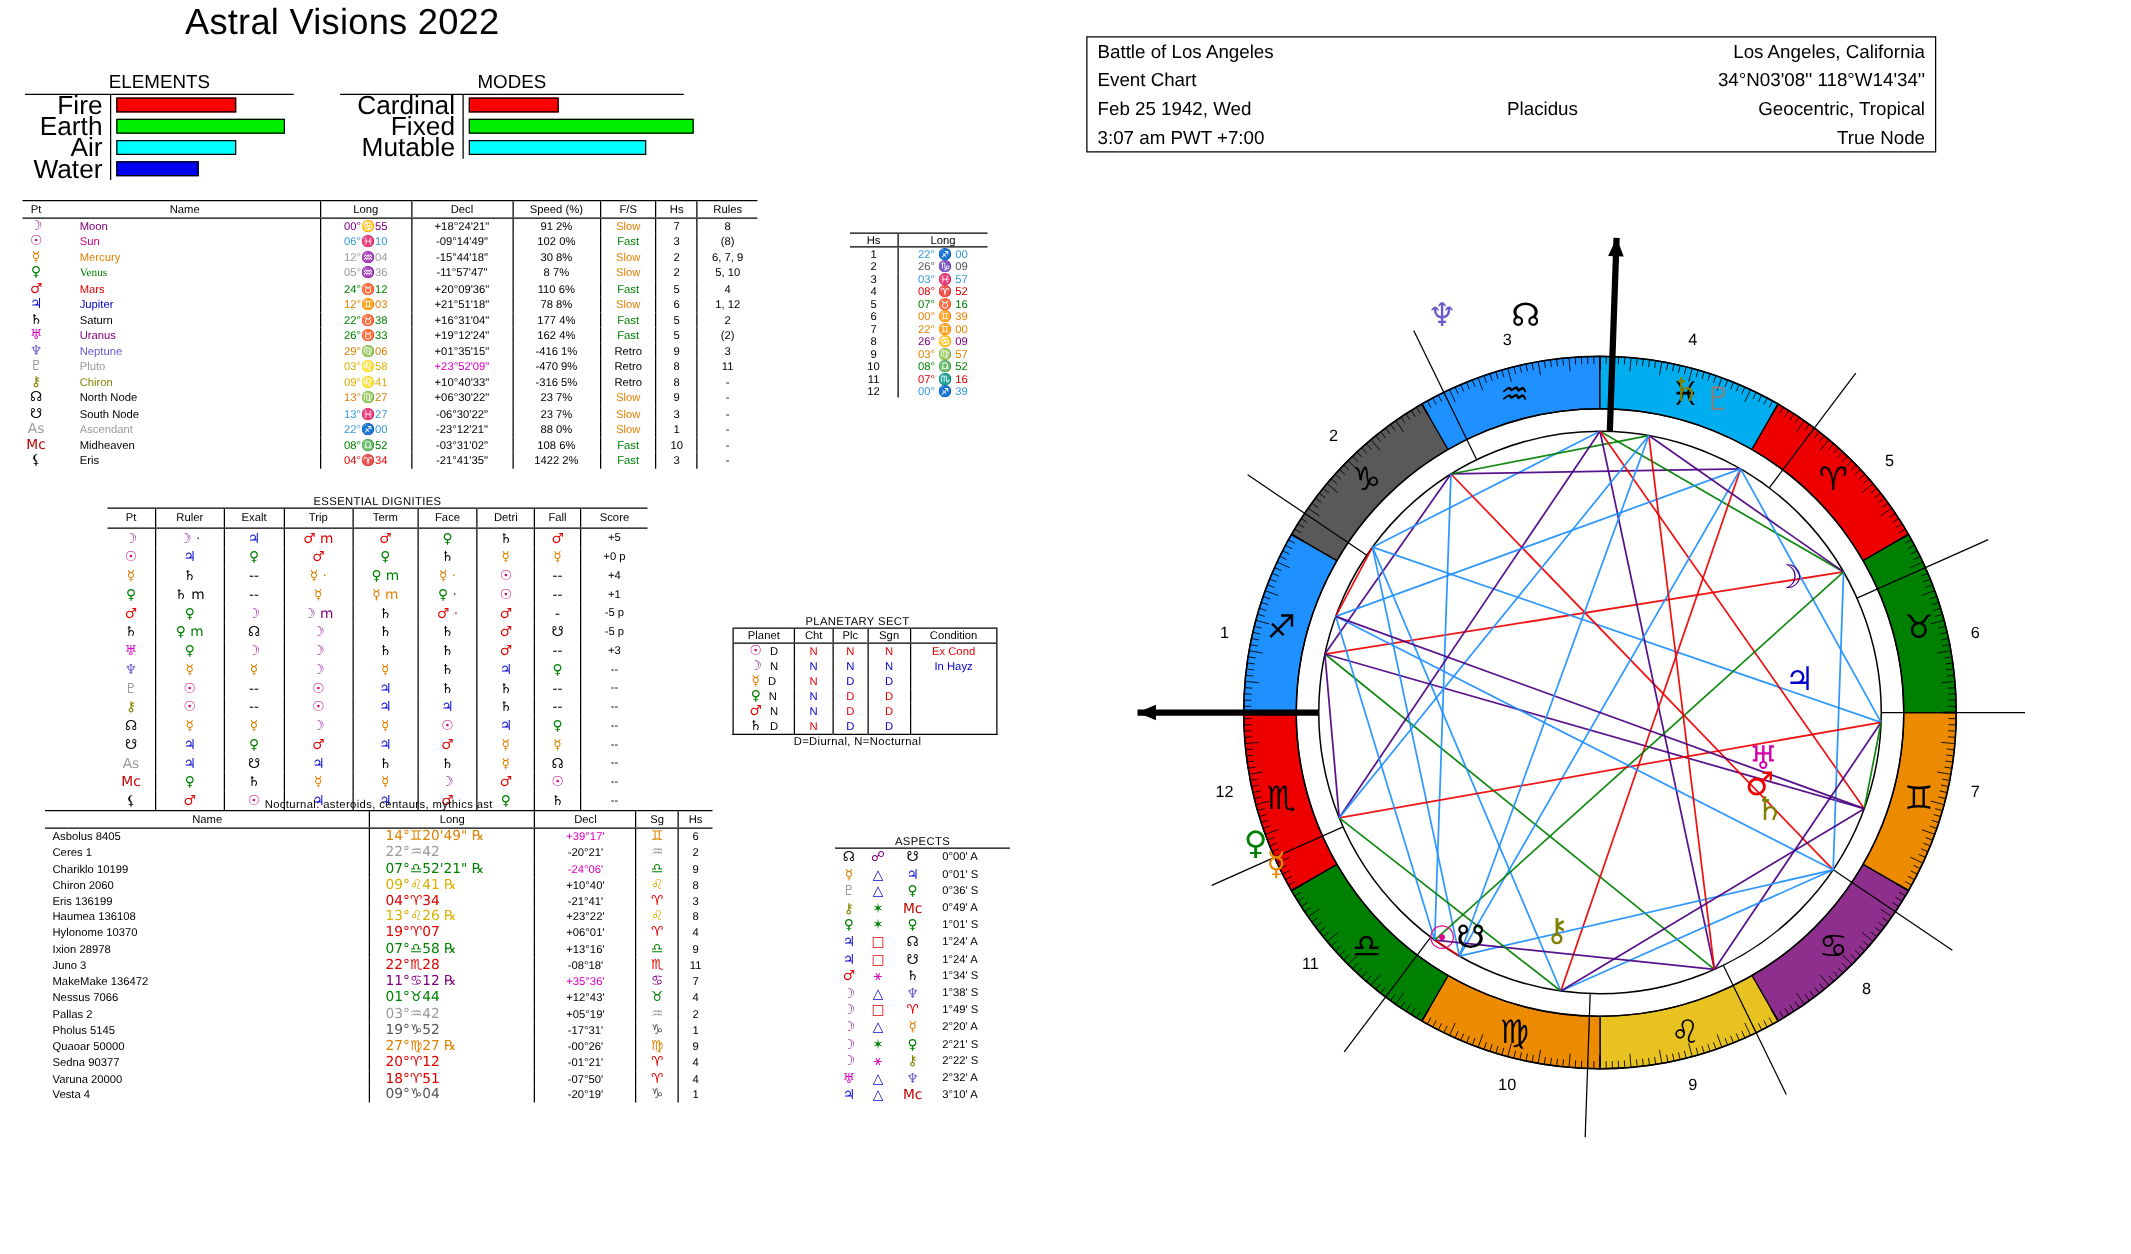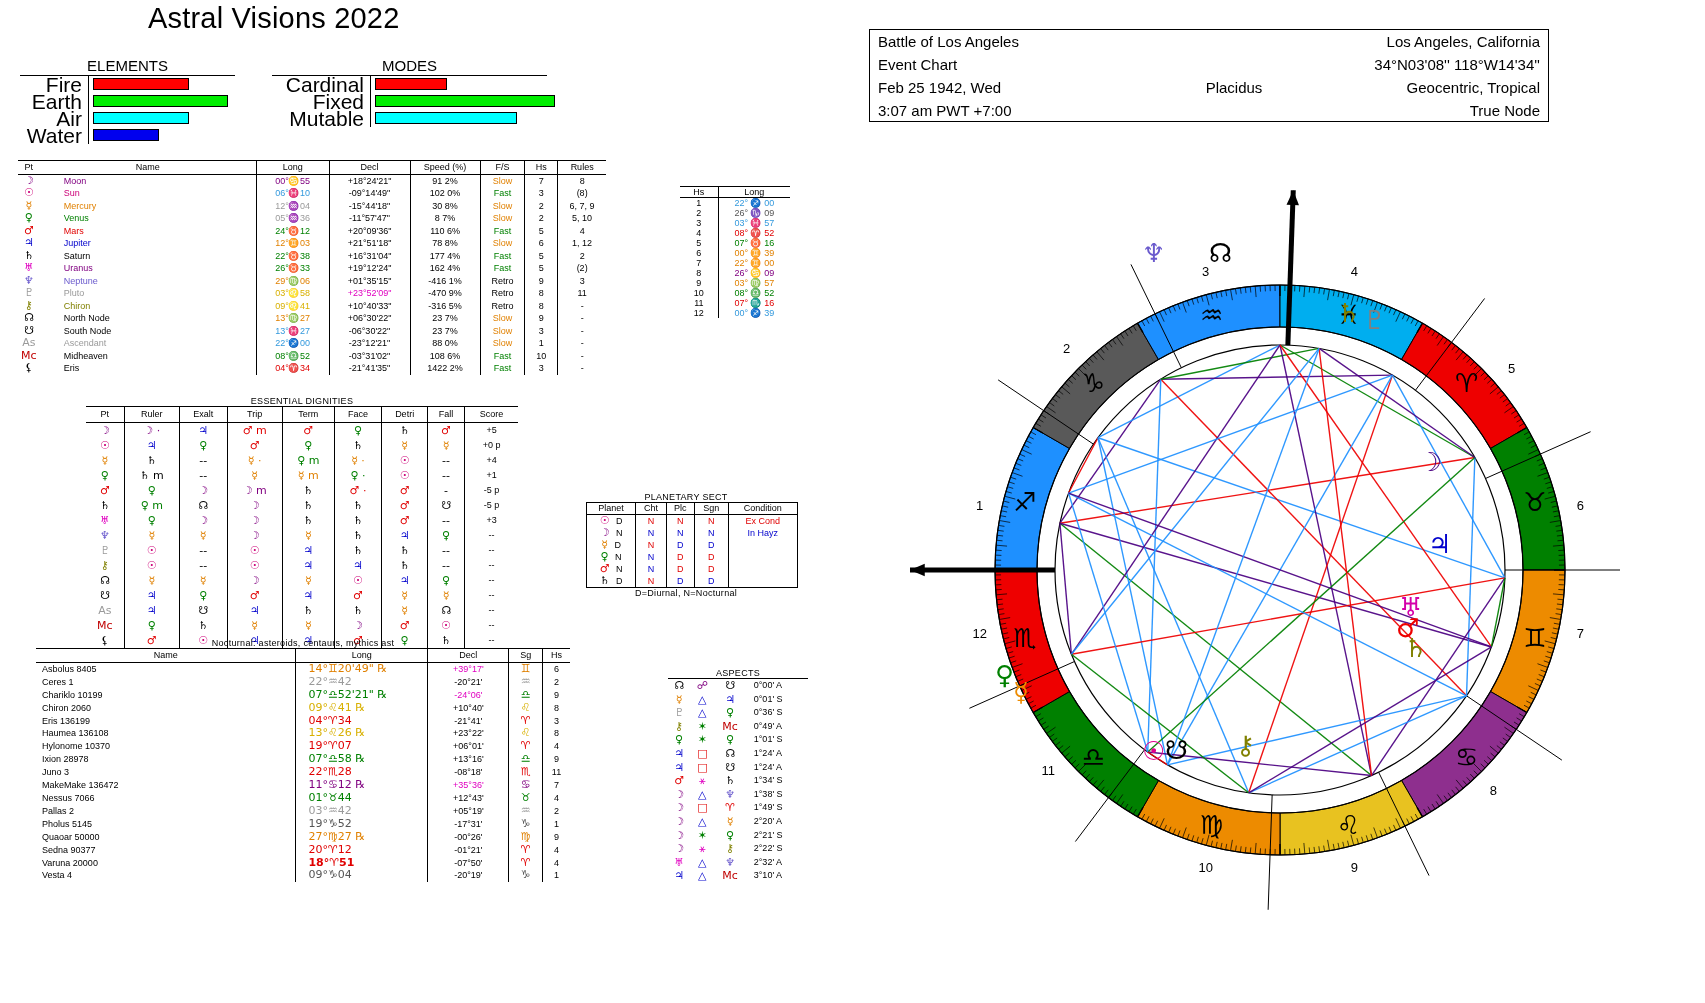--- a/index.html
+++ b/index.html
@@ -165,21 +165,21 @@
           <td class="c-orange" style="padding-left: 24px;">Mercury</td>
           <td class="c-grey vsep ctr">12°♒04</td>
           <td class="c-black vsep ctr">-15°44'18"</td>
           <td class="vsep ctr">30 8%</td>
           <td class="c-orange vsep ctr">Slow</td>
           <td class="vsep ctr">2</td>
           <td class="vsep ctr">6, 7, 9</td>
         </tr>
         <tr>
           <td class="c-green sym ctr">♀</td>
-          <td class="c-green" style="padding-left: 24px;">Venus</td>
+          <td class="c-green" style="padding-left: 24px; font-family: Liberation Serif, serif;">Venus</td>
           <td class="c-grey vsep ctr">05°♒36</td>
           <td class="c-black vsep ctr">-11°57'47"</td>
           <td class="vsep ctr">8 7%</td>
           <td class="c-orange vsep ctr">Slow</td>
           <td class="vsep ctr">2</td>
           <td class="vsep ctr">5, 10</td>
         </tr>
         <tr>
           <td class="c-red sym ctr">♂</td>
           <td class="c-red" style="padding-left: 24px;">Mars</td>
@@ -724,21 +724,21 @@
         </tr>
         <tr>
           <td class="" style="padding-left: 6px;">Sedna 90377</td>
           <td class="vsep c-red sym" style="padding-left: 12px;">20°♈12</td>
           <td class="vsep c-black ctr">-01°21'</td>
           <td class="vsep c-red sym ctr">♈</td>
           <td class="vsep ctr">4</td>
         </tr>
         <tr>
           <td class="" style="padding-left: 6px;">Varuna 20000</td>
-          <td class="vsep c-red sym" style="padding-left: 12px; font-weight: bold;">18°♈51</td>
+          <td class="vsep c-red sym" style="padding-left: 12px;">18°♈51</td>
           <td class="vsep c-black ctr">-07°50'</td>
           <td class="vsep c-red sym ctr">♈</td>
           <td class="vsep ctr">4</td>
         </tr>
         <tr>
           <td class="" style="padding-left: 6px;">Vesta 4</td>
           <td class="vsep c-dkgrey sym" style="padding-left: 12px;">09°♑04</td>
           <td class="vsep c-black ctr">-20°19'</td>
           <td class="vsep c-dkgrey sym ctr">♑</td>
           <td class="vsep ctr">1</td>

